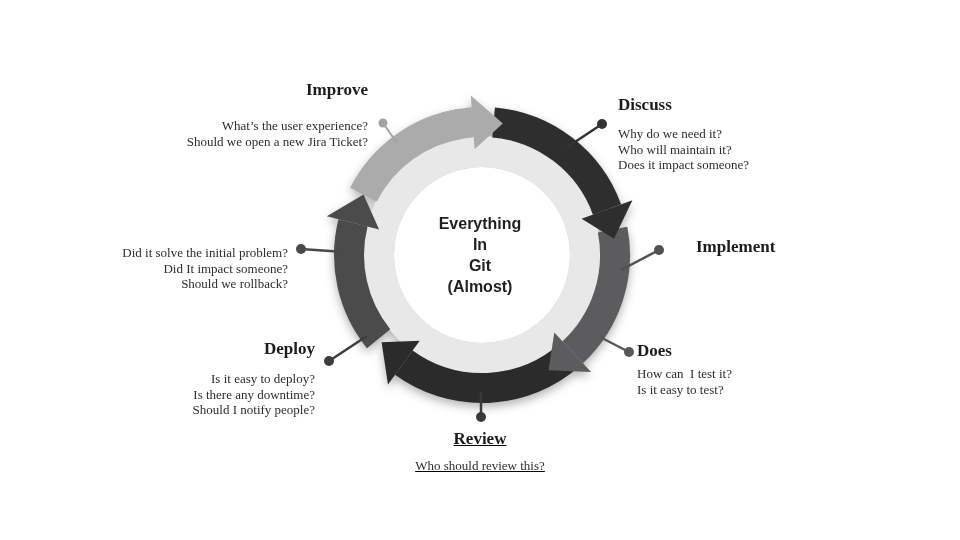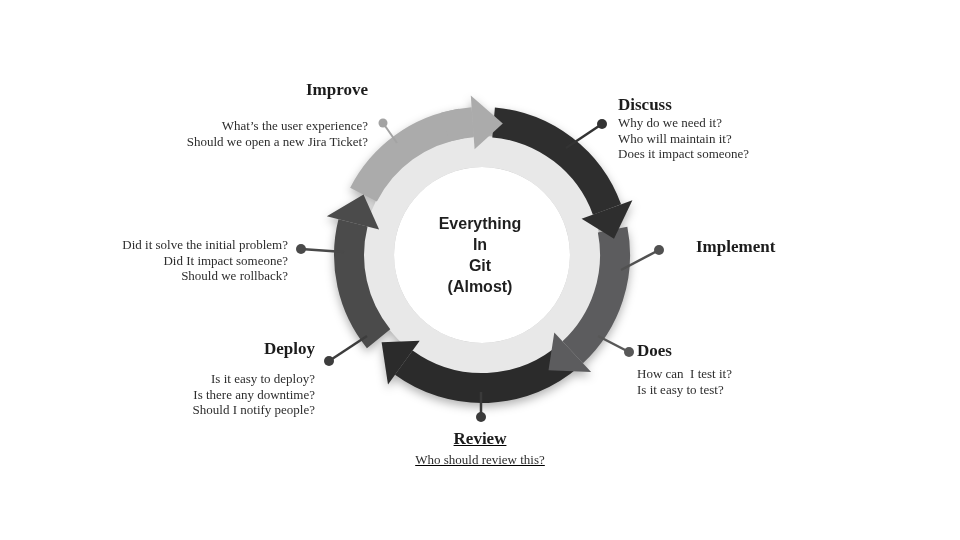--- a/index.html
+++ b/index.html
@@ -2,33 +2,33 @@
 <html><head>
 <meta charset="utf-8">
 <style>
   html,body{margin:0;padding:0;background:#fff;}
   .canvas{position:relative;width:960px;height:540px;background:#ffffff;overflow:hidden;
           font-family:"Liberation Serif",serif;}
   .diagram-svg{position:absolute;left:0;top:0;}
   .arcs{filter:drop-shadow(0 4px 5px rgba(0,0,0,0.30));}
   .stage{position:absolute;}
   .stage-title{font-weight:bold;font-size:17px;line-height:20px;color:#1c1c1c;white-space:nowrap;}
-  .questions{}
+  .questions{margin-top:11px;}
   .q-line{font-size:13px;line-height:15.5px;color:#2d2d2d;white-space:pre-wrap;}
   .stage-discuss{left:618px;top:95px;text-align:left;}
   .stage-implement{left:696px;top:237px;text-align:center;}
   .stage-test{left:637px;top:341px;text-align:left;}
   .stage-review{left:380px;top:429px;width:200px;text-align:center;text-decoration:underline;}
   .stage-deploy{right:645px;top:339px;text-align:right;}
   .stage-validate{right:672px;top:221px;text-align:right;}
   .stage-improve{right:592px;top:80px;text-align:right;}
   .stage-improve .questions{margin-top:18px;}
   .stage-test .questions{margin-top:5px;}
-  .stage-review .questions{margin-top:3px;}
-  .stage-validate .questions{margin-top:16px;}
+  .stage-review .questions{margin-top:9px;}
+  .stage-validate .questions{margin-top:24px;}
   .stage-implement .questions{margin-top:12px;}
   .stage-deploy .questions{margin-top:12px;}
   .center-text{position:absolute;left:380px;top:213px;width:200px;text-align:center;
                font-family:"Liberation Sans",sans-serif;font-weight:bold;
                font-size:16px;line-height:21px;color:#1f1f1f;}
 </style>
 </head>
 <body>
 
 <div class="canvas">

